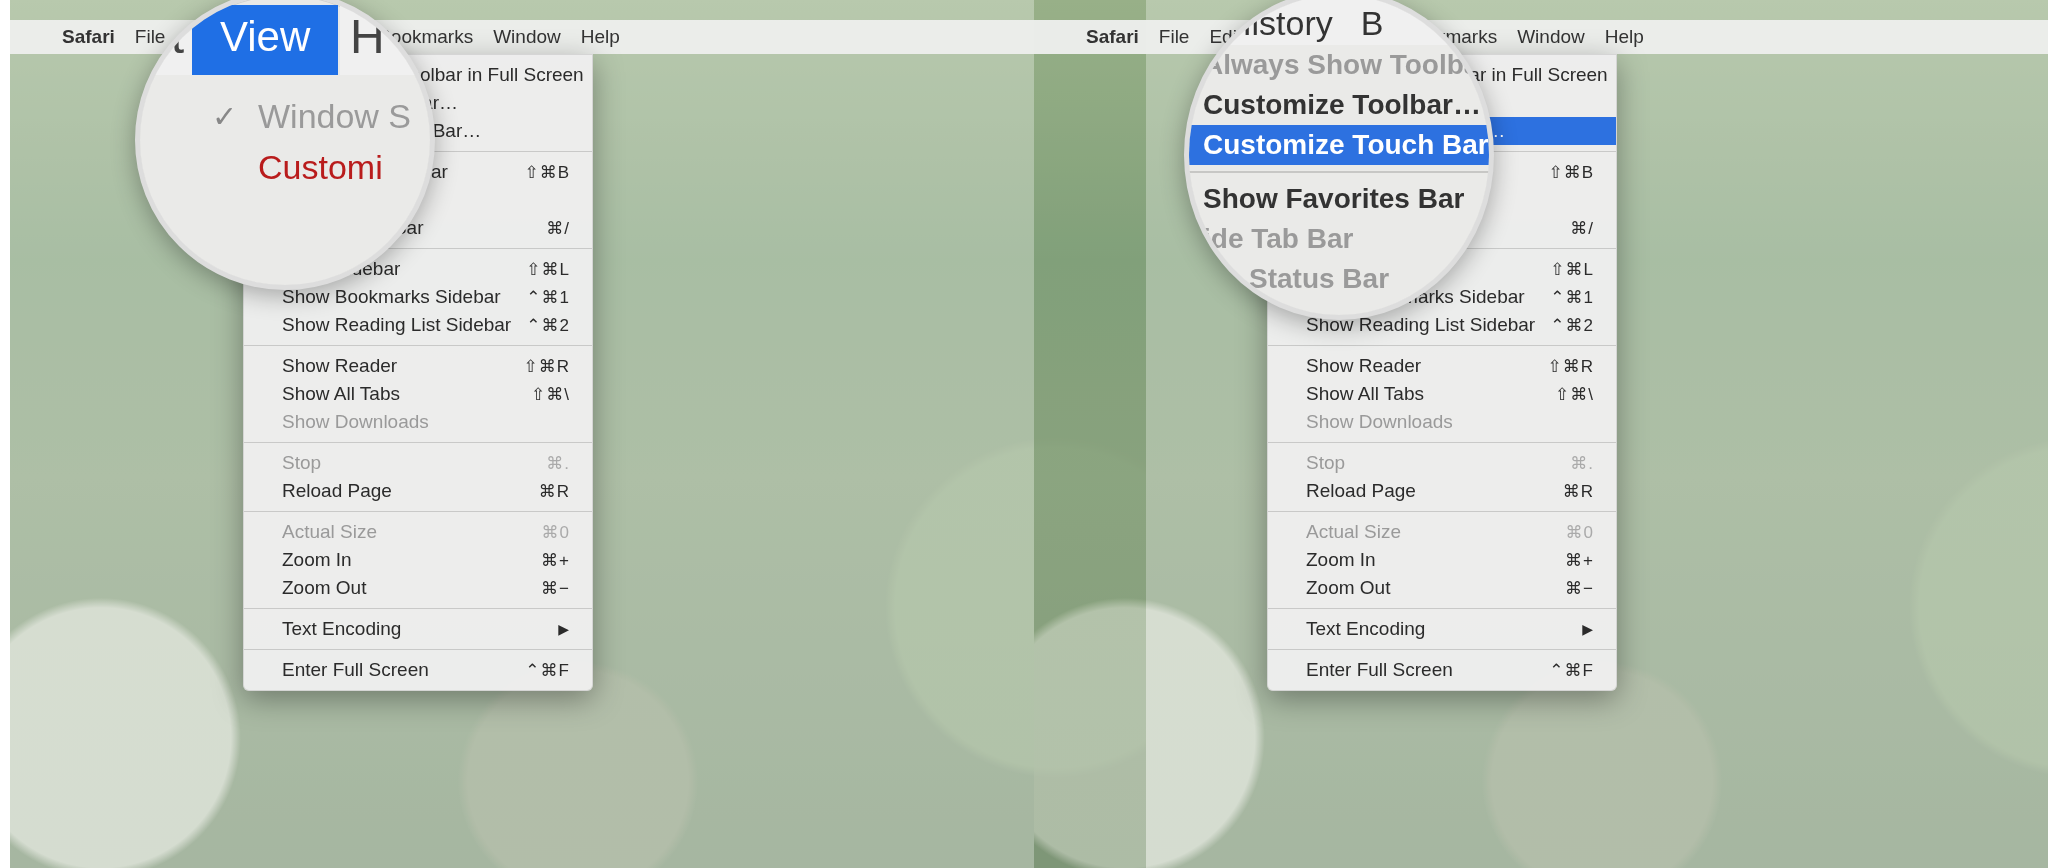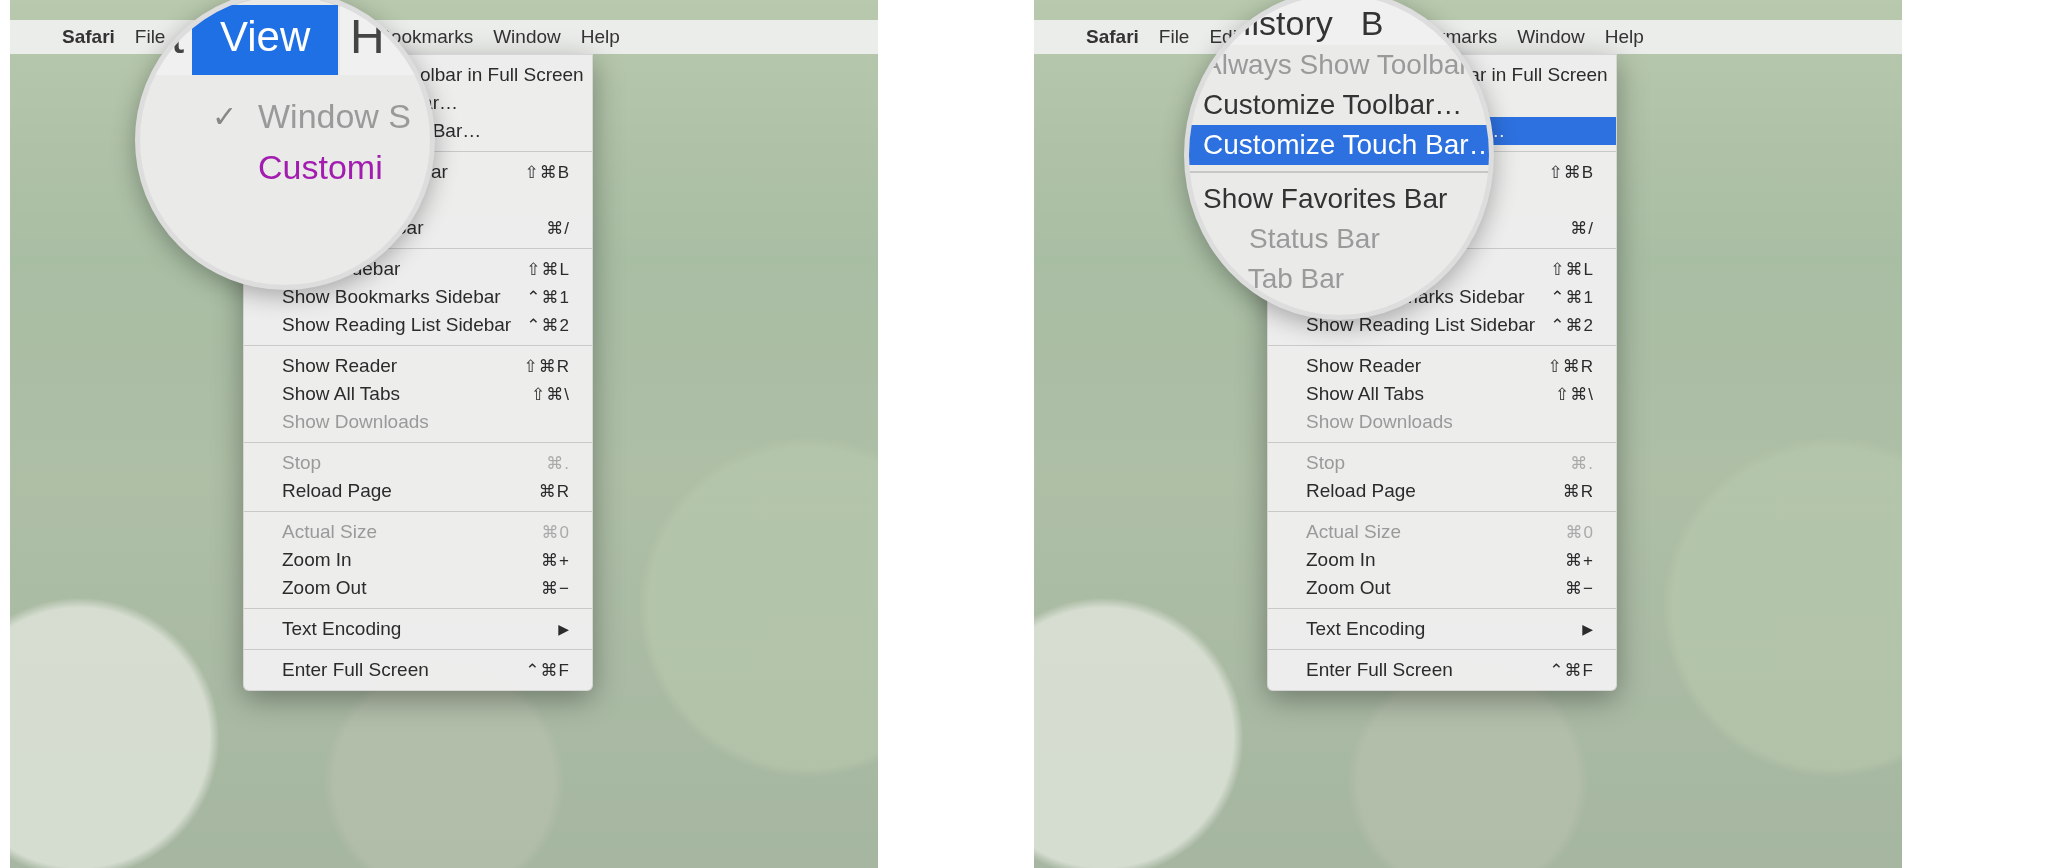--- a/index.html
+++ b/index.html
@@ -7,21 +7,21 @@
     font-family: -apple-system, "Helvetica Neue", Helvetica, Arial, sans-serif;
     background: #ffffff;
     width: 2048px;
     height: 868px;
     position: relative;
     overflow: hidden;
   }
   .panel {
     position: absolute;
     top: 0;
-    width: 868px;
+    width: 1136px;
     height: 868px;
     overflow: hidden;
   }
   .panel-left { left: 10px; }
   .panel-right { left: 1034px; }
 
   
   .desktop-bg {
     position: absolute;
     inset: 0;
@@ -140,39 +140,40 @@
   }
   .mag-left .mag-body {
     position:absolute;
     top:80px;
     left:0;right:0;bottom:0;
     background:#eaeae8;
     padding-top:16px;
   }
   .mag-left .mag-row {
     font-size:34px;
-    color:#a21caf;
+    color:#b91c1c;
     padding:6px 0 6px 118px;
     position:relative;
   }
   .mag-left .mag-row .mcheck { position:absolute; left:72px; top:8px; color:#888; font-size:30px;}
   .mag-left .mag-row.disabled { color:#9a9a9a; }
 
   
   .mag-right .mag-top {
     position:absolute;top:0;left:0;right:0;height:50px;
     background:#f0f0f0;
     font-size:34px;color:#333;
     display:flex;align-items:flex-end;padding:0 0 2px 38px;
     gap:28px;
   }
   .mag-right .mag-body {
     position:absolute;
     top:50px; left:0;right:0;bottom:0;
     background:#eaeae8;
+    font-weight:bold;
   }
   .mag-right .mag-row {
     font-size:28px;
     color:#333;
     padding:4px 0 4px 14px;
     white-space:nowrap;
   }
   .mag-right .mag-row.disabled { color:#9a9a9a; }
   .mag-right .mag-row.hl { background:#2d71e0; color:#fff; }
   .mag-right .msep { height:2px;background:rgba(0,0,0,0.15);margin:6px 0;}
@@ -399,17 +400,17 @@
     <div class="mag-top">
       <span>History</span>
       <span>B</span>
     </div>
     <div class="mag-body" id="magbody-right">
         <div class="mag-row disabled">Always Show Toolbar</div>
         <div class="mag-row">Customize Toolbar…</div>
         <div class="mag-row hl">Customize Touch Bar…</div>
         <div class="msep"></div>
         <div class="mag-row">Show Favorites Bar</div>
+        <div class="mag-row disabled">ide Tab Bar</div>
         <div class="mag-row disabled" style="padding-left: 60px;">Status Bar</div>
-        <div class="mag-row disabled">ide Tab Bar</div>
       </div>
   </div>
 </div>
 
 </body></html>

